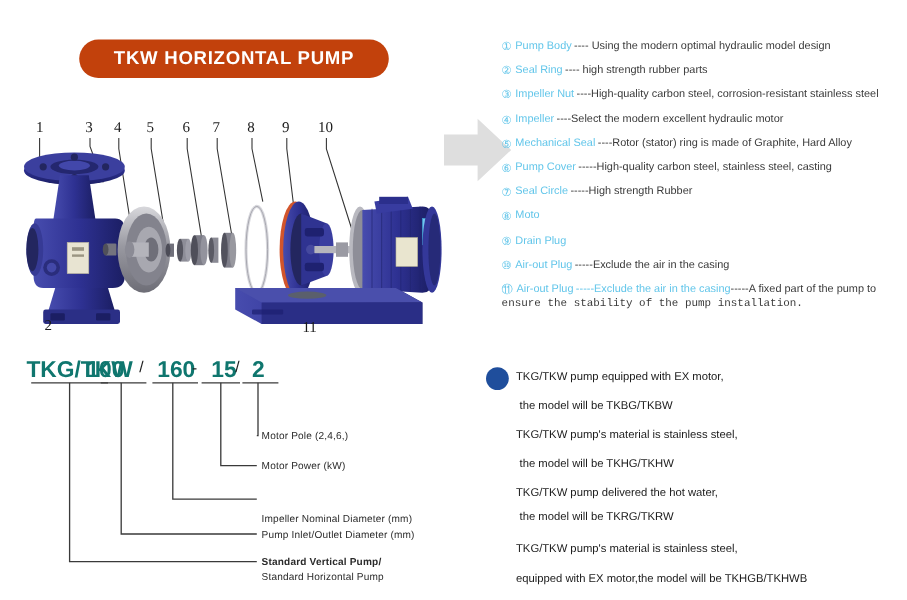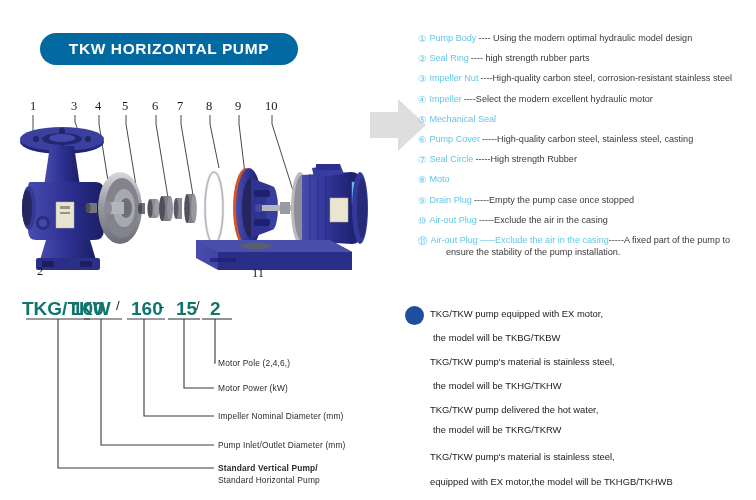--- a/index.html
+++ b/index.html
@@ -5,22 +5,22 @@
   html,body{margin:0;padding:0;}
   body{
     width:756px;height:500px;background:#ffffff;position:relative;overflow:hidden;
     font-family:"Liberation Sans","DejaVu Sans",sans-serif;
     -webkit-font-smoothing:antialiased;
   }
   .abs{position:absolute;}
 
   
   #title-banner{
-    left:40px;top:33px;width:258px;height:32px;border-radius:16px;
-    background:#0369a1;display:flex;align-items:center;justify-content:center;
+    left:66px;top:33px;width:258px;height:32px;border-radius:16px;
+    background:#c2410c;display:flex;align-items:center;justify-content:center;
   }
   #title-banner .txt{
     color:#ffffff;font-size:15.5px;font-weight:bold;letter-spacing:.6px;
     white-space:nowrap;
   }
 
   
   #exploded{left:0px;top:90px;width:400px;height:200px;}
   #exploded svg{display:block;}
 
@@ -40,21 +40,21 @@
     font-size:9.1px;line-height:11px;white-space:nowrap;
   }
   .legend-num{
     color:#63c6ea;margin-right:3px;flex:0 0 auto;font-size:9.4px;
   }
   .legend-name{color:#63c6ea;margin-right:2px;}
   .legend-desc{color:#3a3a3a;}
   .legend-desc.blue{color:#63c6ea;}
   .legend-wrap2{
     color:#3a3a3a;font-size:9.1px;line-height:11px;
-    margin-left:28px;margin-top:1px;display:block;white-space:nowrap;
+    margin-left:0;margin-top:1px;display:block;white-space:nowrap;font-family:Liberation Mono, monospace;
   }
 
   
   #nomenclature{left:0;top:295px;width:400px;height:205px;}
   .code-seg{
     position:absolute;font-size:19px;color:#0f766e;font-weight:bold;
     font-family:"Liberation Sans","DejaVu Sans",sans-serif;white-space:nowrap;
   }
   .code-sep{
     position:absolute;font-size:13px;color:#1a1a1a;
@@ -265,20 +265,21 @@
 
   <div class="legend-row">
     <span class="legend-num">④</span>
     <span class="legend-name">Impeller</span>
     <span class="legend-desc">----Select the modern excellent hydraulic motor</span>
   </div>
 
   <div class="legend-row">
     <span class="legend-num">⑤</span>
     <span class="legend-name">Mechanical Seal</span>
+    <span class="legend-desc">----Rotor (stator) ring is made of Graphite, Hard Alloy</span>
   </div>
 
   <div class="legend-row">
     <span class="legend-num">⑥</span>
     <span class="legend-name">Pump Cover</span>
     <span class="legend-desc">-----High-quality carbon steel, stainless steel, casting</span>
   </div>
 
   <div class="legend-row">
     <span class="legend-num">⑦</span>
@@ -287,21 +288,20 @@
   </div>
 
   <div class="legend-row">
     <span class="legend-num">⑧</span>
     <span class="legend-name">Moto</span>
   </div>
 
   <div class="legend-row">
     <span class="legend-num">⑨</span>
     <span class="legend-name">Drain Plug</span>
-    <span class="legend-desc">-----Empty the pump case once stopped</span>
   </div>
 
   <div class="legend-row">
     <span class="legend-num">⑩</span>
     <span class="legend-name">Air-out Plug</span>
     <span class="legend-desc">-----Exclude the air in the casing</span>
   </div>
 
   <div class="legend-row" style="margin-bottom:0;">
     <span class="legend-num">⑪</span>
@@ -336,21 +336,21 @@
       <path d="M215,24 L215,68 L214,68"></path>
       <path d="M184,24 L184,93 L214,93"></path>
       <path d="M144,24 L144,121 L214,121"></path>
       <path d="M101,24 L101,150 L214,150"></path>
       <path d="M58,24  L58,173  L214,173"></path>
     </g>
   </svg>
 
   <span class="nom-label" style="left:218px;top:63px;">Motor Pole (2,4,6,)</span>
   <span class="nom-label" style="left:218px;top:88px;">Motor Power  (kW)</span>
-  <span class="nom-label" style="left:218px;top:116px;">Impeller Nominal Diameter (mm)</span>
+  <span class="nom-label" style="left:218px;top:132px;">Impeller Nominal Diameter (mm)</span>
   <span class="nom-label" style="left:218px;top:145px;">Pump Inlet/Outlet Diameter (mm)</span>
   <span class="nom-label" style="left:218px;top:168px;font-weight:bold;">Standard Vertical Pump/</span>
   <span class="nom-label" style="left:218px;top:180px;">Standard  Horizontal Pump</span>
 </div>
 
 <div class="abs" id="notes">
   <div id="note-bullet"></div>
 
   <span class="note-line" style="left:33px;top:32px;">the model will be TKBG/TKBW</span>
   <span class="note-line" style="left:30px;top:8px;">TKG/TKW pump equipped with EX motor,</span>

